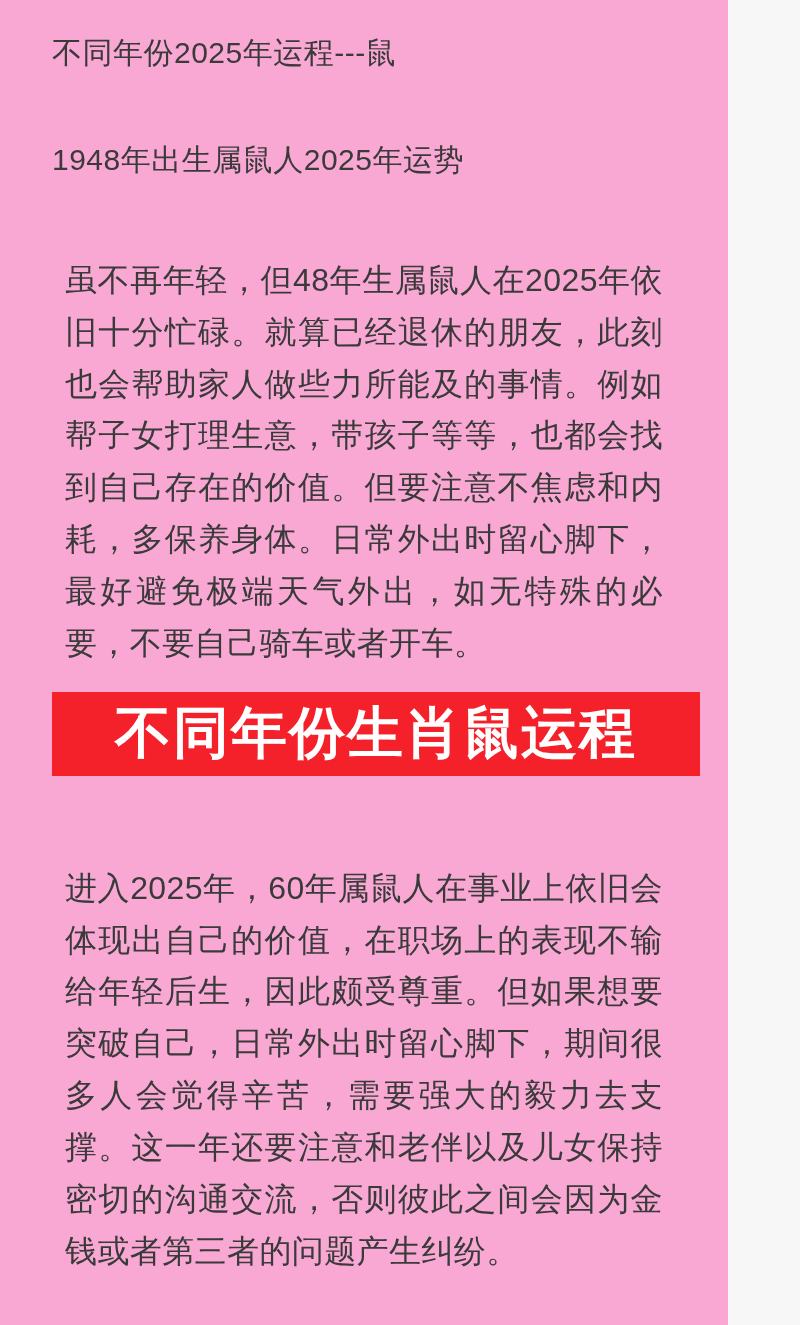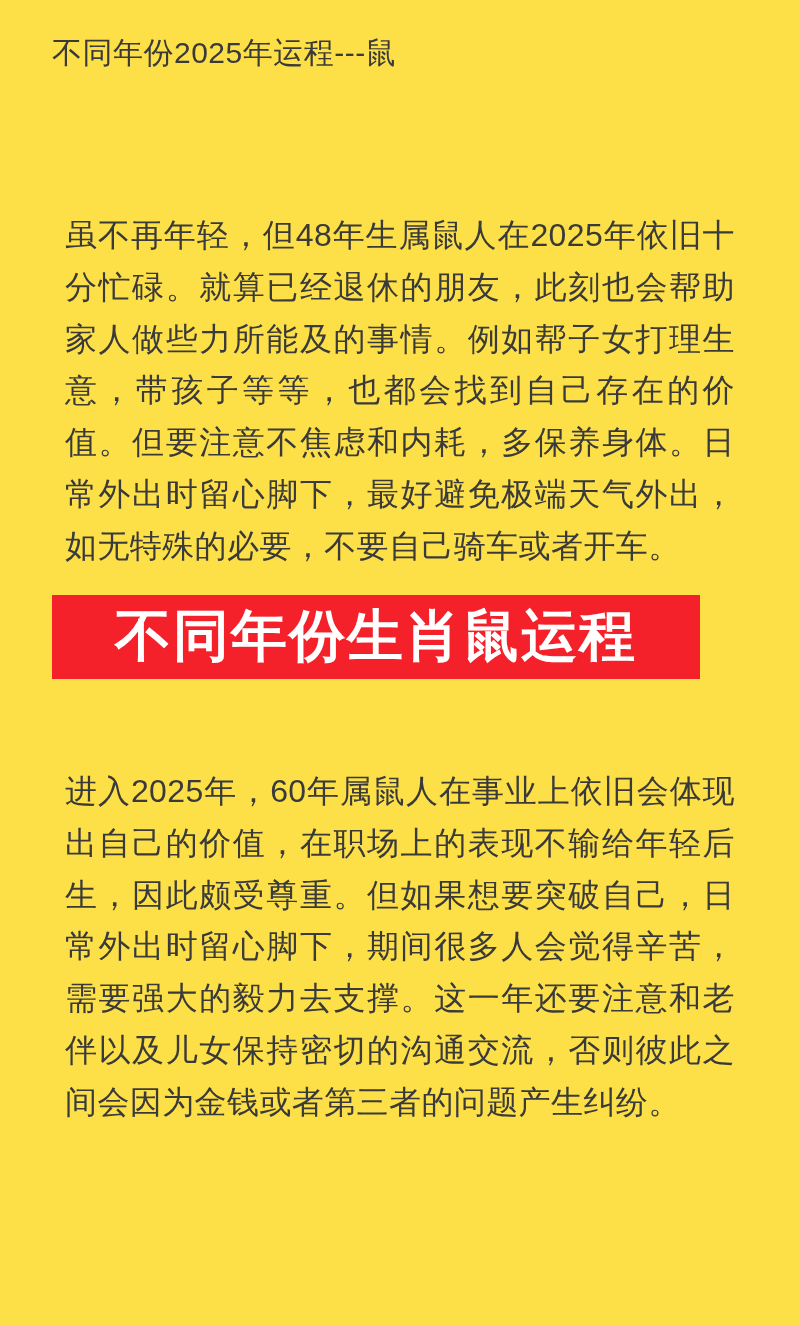--- a/index.html
+++ b/index.html
@@ -8,25 +8,25 @@
   }
   body {
     width: 800px;
     height: 1325px;
     background: #f7f7f7;
     font-family: "Liberation Sans", sans-serif;
     color: #2b2b2b;
     overflow: hidden;
   }
   .page {
-    width: 800px;
+    width: 728px;
     height: 1325px;
     box-sizing: border-box;
     padding: 30px 52px 0 52px;
-    background: #fde047;
+    background: #f9a8d4;
   }
   .heading {
     font-size: 30px;
     line-height: 1.5;
     color: #3a3a3a;
     letter-spacing: 0.5px;
     font-weight: 400;
     margin: 0;
   }
   .gap-sm { height: 62px; }
@@ -62,20 +62,21 @@
 </style>
 </head>
 <body>
 
 <div class="page">
 
   <div class="heading">不同年份2025年运程---鼠</div>
 
   <div class="gap-sm"></div>
 
+  <div class="heading">1948年出生属鼠人2025年运势</div>
 
   <div class="gap-md"></div>
 
   <div class="paragraph">虽不再年轻，但48年生属鼠人在2025年依旧十分忙碌。就算已经退休的朋友，此刻也会帮助家人做些力所能及的事情。例如帮子女打理生意，带孩子等等，也都会找到自己存在的价值。但要注意不焦虑和内耗，多保养身体。日常外出时留心脚下，最好避免极端天气外出，如无特殊的必要，不要自己骑车或者开车。</div>
 
   <div class="banner">
     <span class="banner-text">不同年份生肖鼠运程</span>
   </div>
 
 

